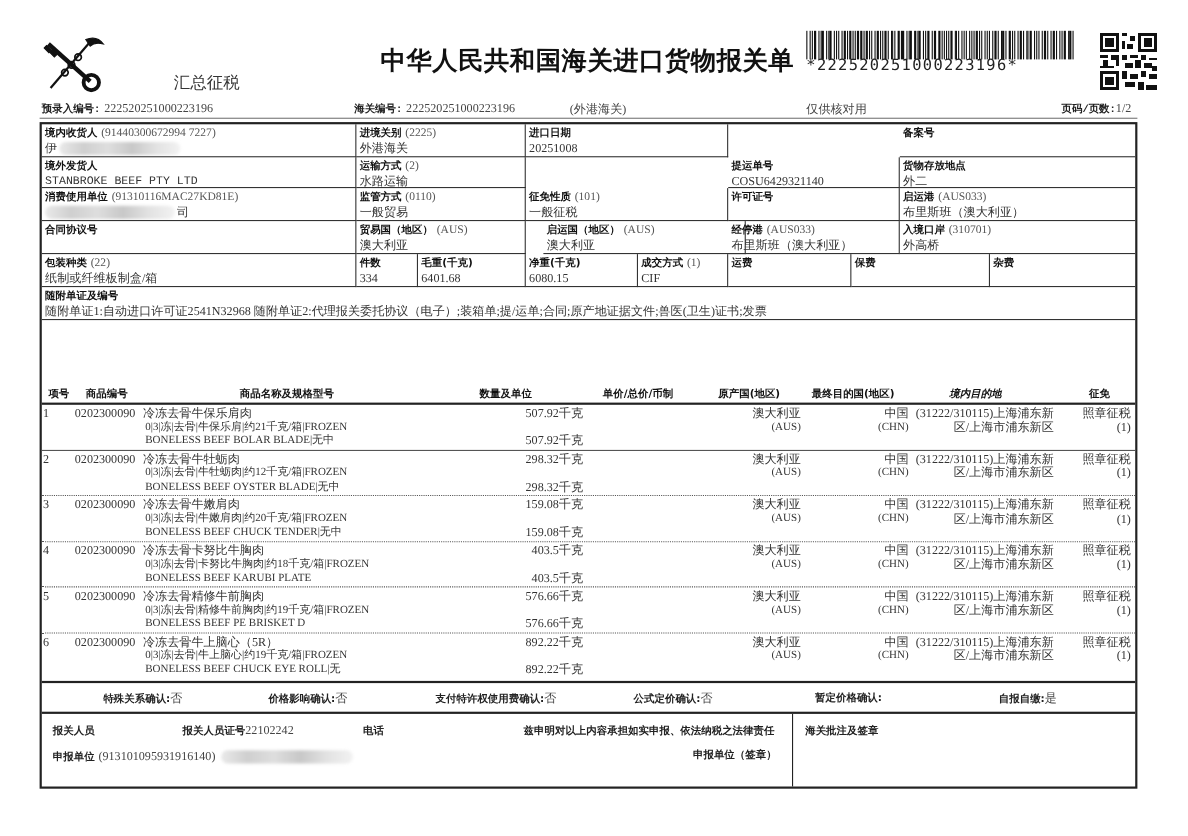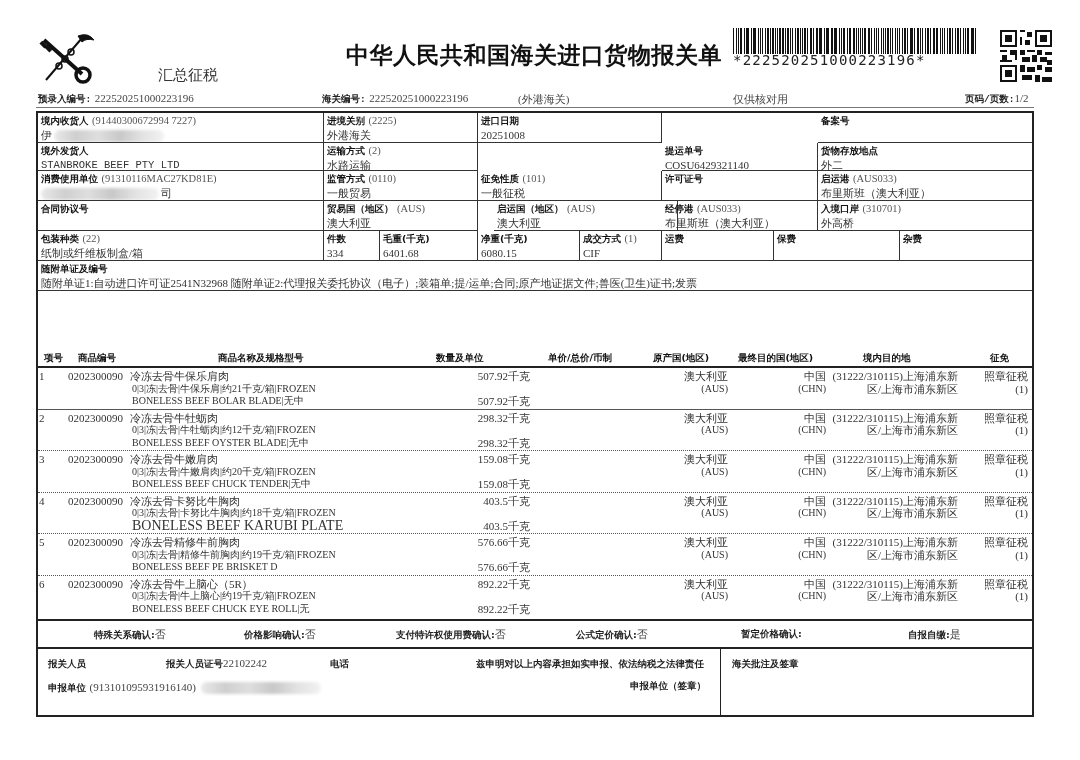--- a/index.html
+++ b/index.html
@@ -346,21 +346,21 @@
   </div>
 
 
   <div class="gh" style="left:6px;">项号</div>
   <div class="gh" style="left:40px;">商品编号</div>
   <div class="gh" style="left:180px;">商品名称及规格型号</div>
   <div class="gh" style="left:398px;">数量及单位</div>
   <div class="gh" style="left:510px;">单价/总价/币制</div>
   <div class="gh" style="left:615px;">原产国(地区)</div>
   <div class="gh" style="left:700px;">最终目的国(地区)</div>
-  <div class="gh" style="left:825px;">境内目的地</div>
+  <div class="gh" style="left:825px;font-style:italic;">境内目的地</div>
   <div class="gh" style="left:952px;">征免</div>
   <div class="hline" style="top:253px;width:994px;height:2px;background:#222;"></div>
 
   <div id="goods-body">
       <div class="gitem" style="top: 255px;">
     <div class="t" style="left:1px;top:2px;">1</div>
     <div class="t" style="left:30px;top:2px;">0202300090</div>
     <div class="t" style="left:92px;top:2px;">冷冻去骨牛保乐肩肉</div>
     <div class="t" style="left:94px;top:14.5px;font-size:10px;">0|3|冻|去骨|牛保乐肩|约21千克/箱|FROZEN</div>
     <div class="t" style="left:94px;top:27px;font-size:10px;">BONELESS BEEF BOLAR BLADE|无中</div>
@@ -409,21 +409,21 @@
     <div class="t r" style="left:792px;width:128px;top:14.5px;">区/上海市浦东新区</div>
     <div class="t r" style="left:920px;width:70px;top:2px;">照章征税</div>
     <div class="t r" style="left:920px;width:70px;top:14.5px;">(1)</div>
   </div>
       <div class="hline dot" style="top: 337px; width: 994px;"></div>
       <div class="gitem" style="top: 379.5px;">
     <div class="t" style="left:1px;top:2px;">4</div>
     <div class="t" style="left:30px;top:2px;">0202300090</div>
     <div class="t" style="left:92px;top:2px;">冷冻去骨卡努比牛胸肉</div>
     <div class="t" style="left:94px;top:14.5px;font-size:10px;">0|3|冻|去骨|卡努比牛胸肉|约18千克/箱|FROZEN</div>
-    <div class="t" style="left:94px;top:27px;font-size:14px;">BONELESS BEEF KARUBI PLATE</div>
+    <div class="t" style="left:94px;top:27px;font-size:10px;">BONELESS BEEF KARUBI PLATE</div>
     <div class="t r" style="left:380px;width:112px;top:2px;">403.5千克</div>
     <div class="t r" style="left:380px;width:112px;top:27px;">403.5千克</div>
     <div class="t r" style="left:600px;width:90px;top:2px;">澳大利亚</div>
     <div class="t r" style="left:600px;width:90px;top:14.5px;font-size:10px;">(AUS)</div>
     <div class="t r" style="left:700px;width:88px;top:2px;">中国</div>
     <div class="t r" style="left:700px;width:88px;top:14.5px;font-size:10px;">(CHN)</div>
     <div class="t r" style="left:792px;width:128px;top:2px;">(31222/310115)上海浦东新</div>
     <div class="t r" style="left:792px;width:128px;top:14.5px;">区/上海市浦东新区</div>
     <div class="t r" style="left:920px;width:70px;top:2px;">照章征税</div>
     <div class="t r" style="left:920px;width:70px;top:14.5px;">(1)</div>

